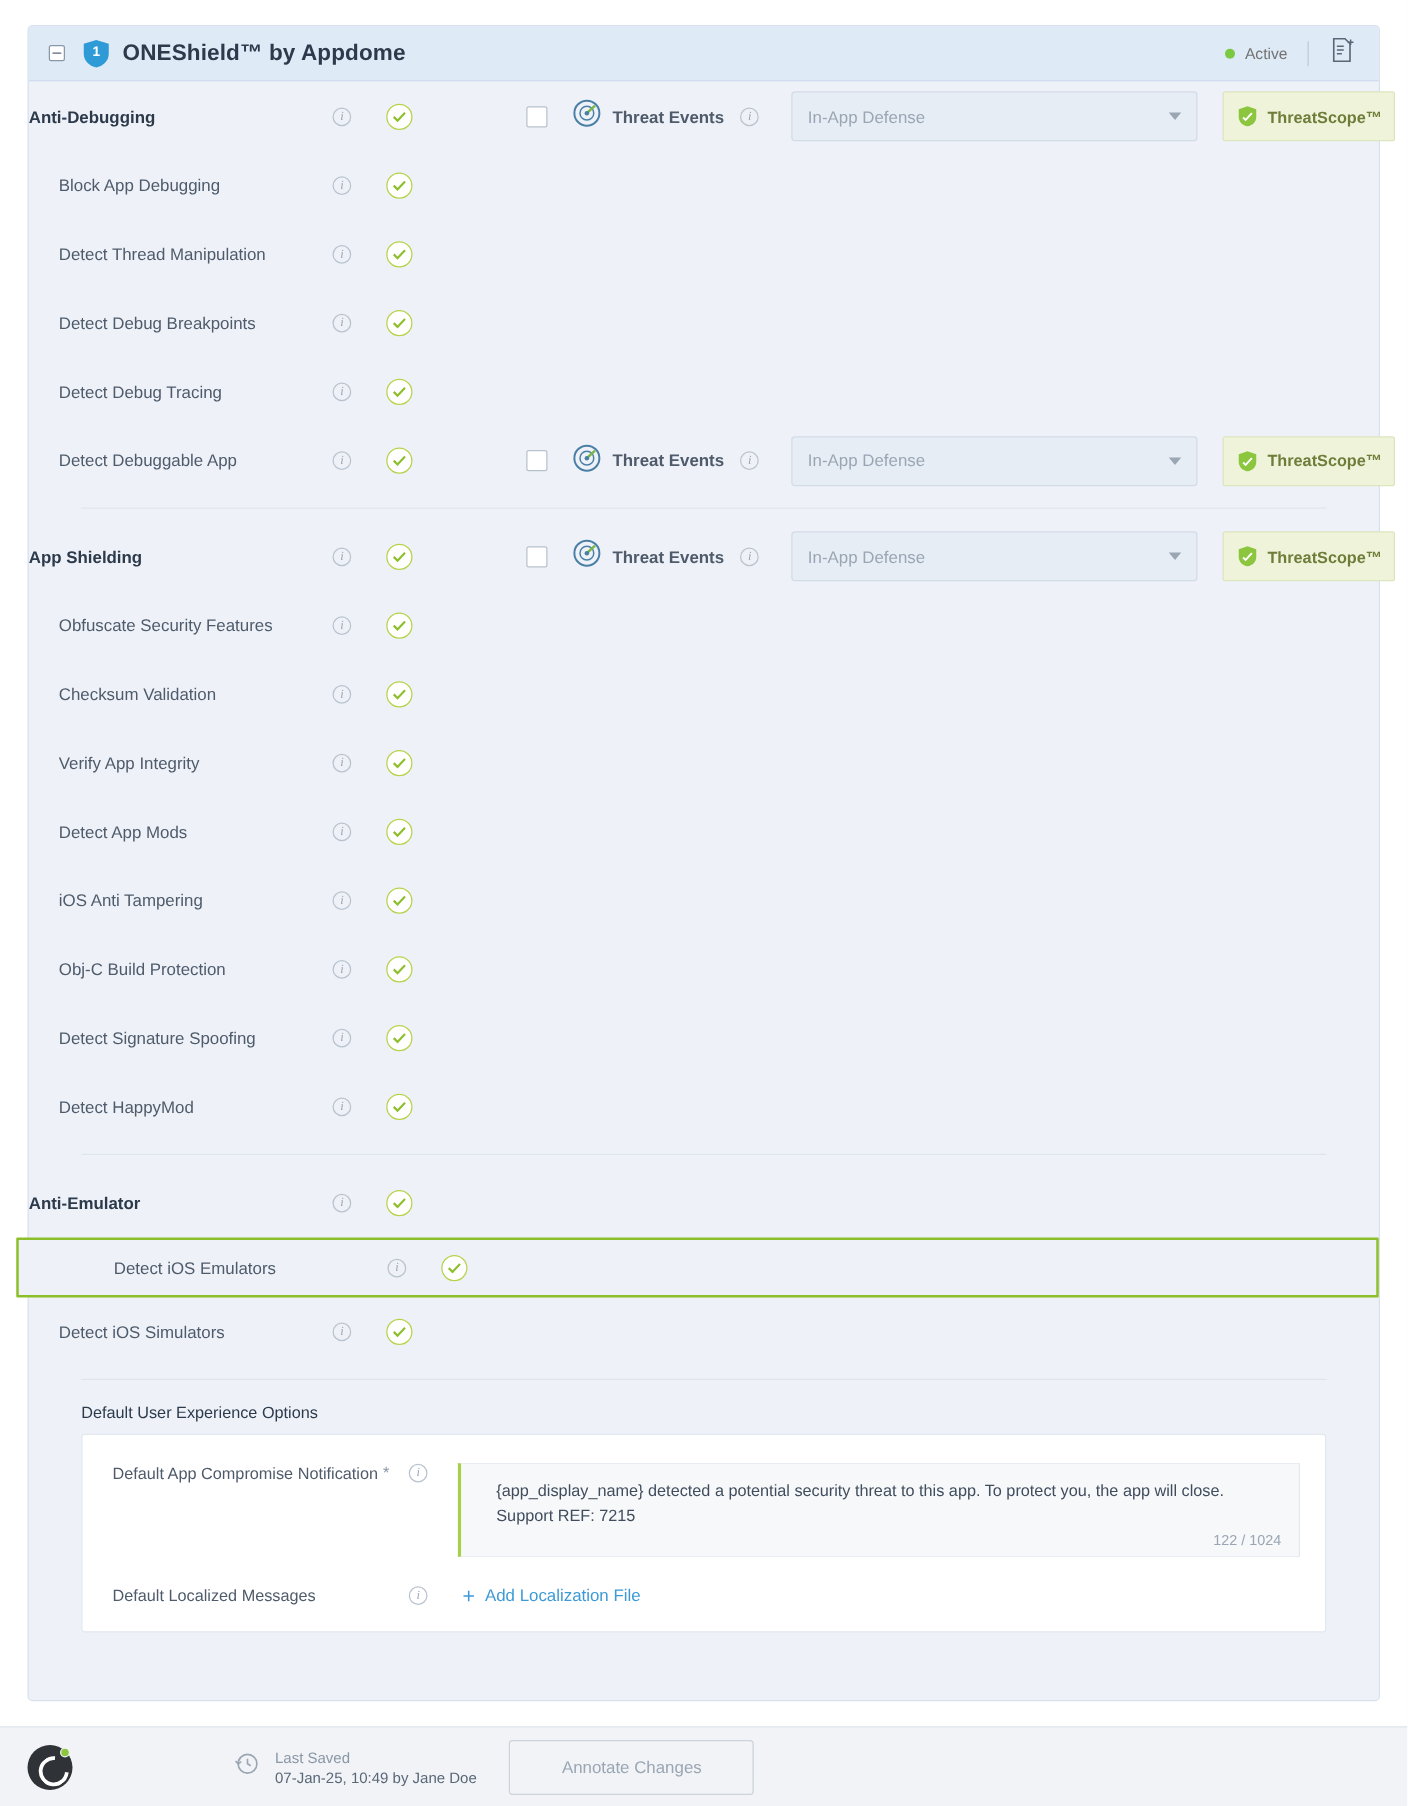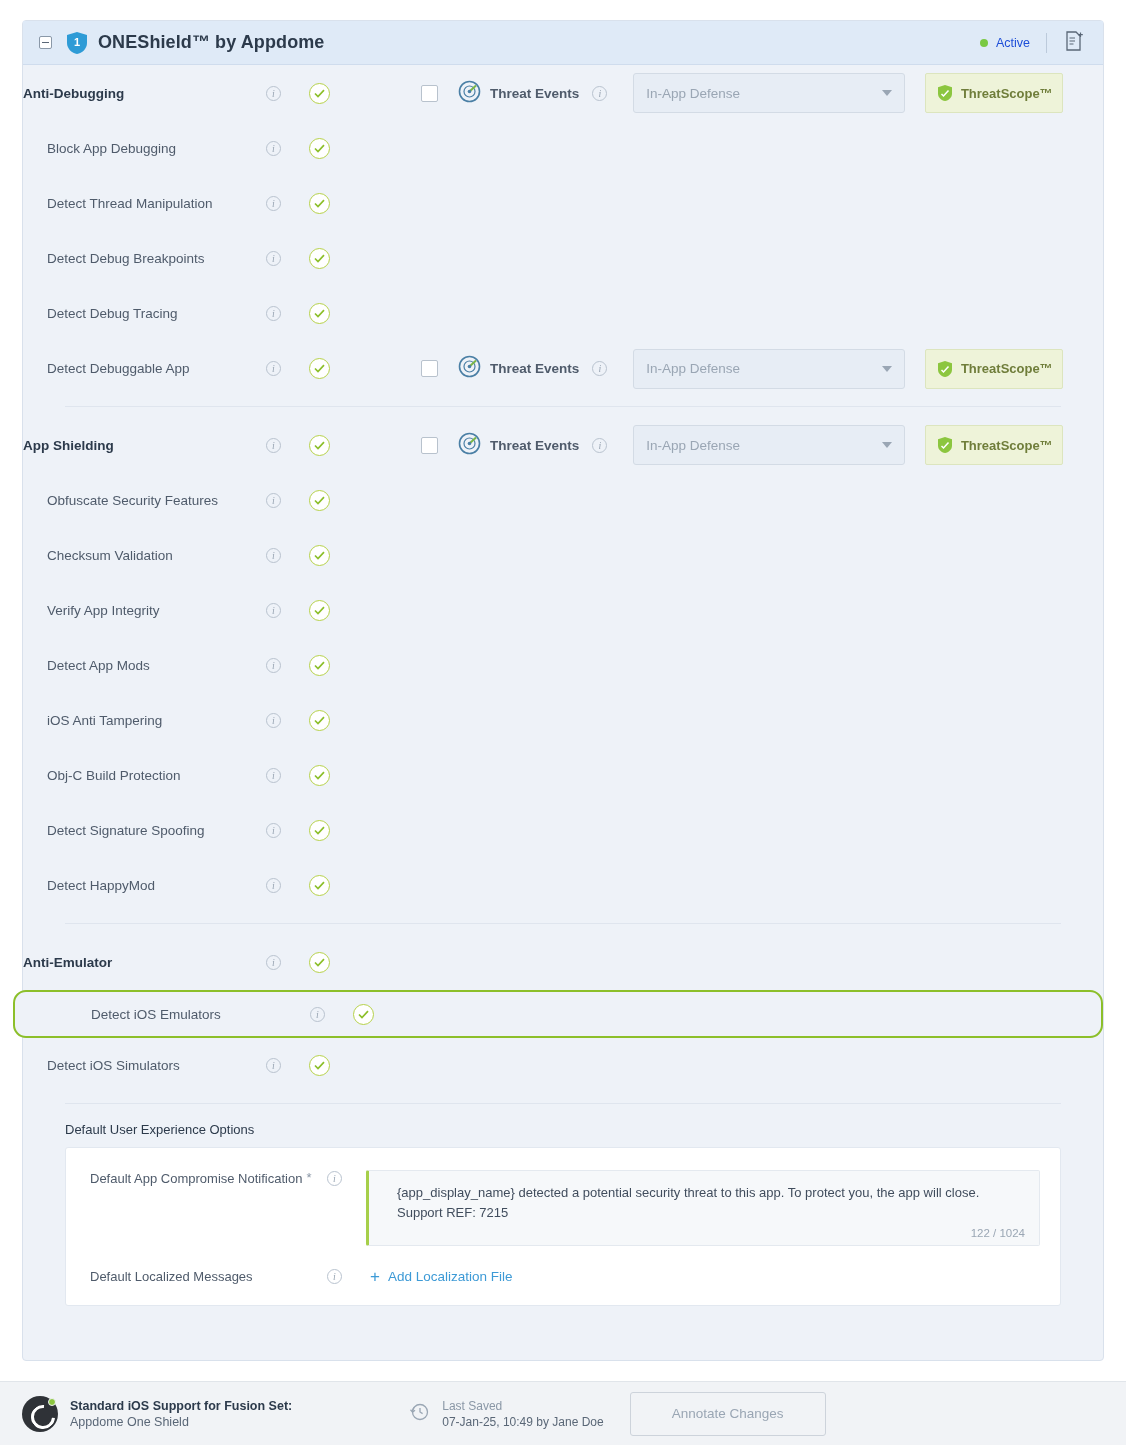--- a/index.html
+++ b/index.html
@@ -74,21 +74,21 @@
     margin-left: auto;
     display: flex;
     align-items: center;
     gap: 0px;
   }
   .active-dot {
     width: 8px; height: 8px; border-radius: 50%;
     background: #7ac943; margin-right: 8px;
   }
   .active-label {
-    font-size: 12.5px; color: #1d4ed8; text-align: right;
+    font-size: 12.5px; color: #737373; text-align: right;
   }
   .hdr-divider {
     width: 1px; height: 20px; background: #bccadb; margin: 0 16px;
   }
   .doc-icon { cursor: pointer; }
 
   
   .rows { padding: 0 0 0 0; }
   .row {
     display: flex;
@@ -154,21 +154,21 @@
     margin-left: 9px;
     font-size: 13.5px;
     font-weight: bold;
     color: #4f5b6b;
     white-space: nowrap;
   }
   .te-info { margin-left: 13px; }
 
   .select-box {
     margin-left: 26px;
-    width: 272px; height: 40px;
+    width: 325px; height: 40px;
     background: #e7edf5;
     border: 1px solid #d3dbe5;
     border-radius: 3px;
     display: flex; align-items: center;
     padding: 0 12px;
     color: #9aa6b4;
     font-size: 13.5px;
     cursor: pointer;
     flex: none;
   }
@@ -196,21 +196,21 @@
 
   .divider {
     height: 1px;
     background: #dfe5ee;
     margin: 10px 42px 10px 42px;
   }
 
   
   .row.highlight {
     border: 2px solid #8cbf2a;
-    border-radius: 13px;
+    border-radius: 1px;
     background: #eef2f8;
     margin-left: -10px;
     margin-right: 12px;
     padding-left: 52px;
     width: 1090px;
     height: 48px;
     position: relative;
     left: 0;
   }
 
@@ -654,24 +654,20 @@
         </div>
       </div>
 
     </div>
   </div>
 
   <div class="footer">
     <div class="logo">
       <span class="logo-dot"></span>
     </div>
-    <div class="fs-text">
-      <div class="fs-line1">Standard iOS Support for Fusion Set:</div>
-      <div class="fs-line2">Appdome One Shield</div>
-    </div>
     <div class="saved-block">
       <span>
         <svg width="22" height="22" viewBox="0 0 22 22">
           <circle cx="12" cy="11" r="7.5" fill="none" stroke="#9aa6b4" stroke-width="1.3"></circle>
           <path d="M12 7 V11 L14.6 12.6" stroke="#9aa6b4" stroke-width="1.3" fill="none"></path>
           <path d="M4.5 11 A7.5 7.5 0 0 1 6.2 6.2" stroke="#9aa6b4" stroke-width="1.3" fill="none"></path>
           <path d="M2.5 8.8 L4.6 11.2 L7 9.2" stroke="#9aa6b4" stroke-width="1.3" fill="none"></path>
         </svg>
       </span>
       <div class="saved-text">

